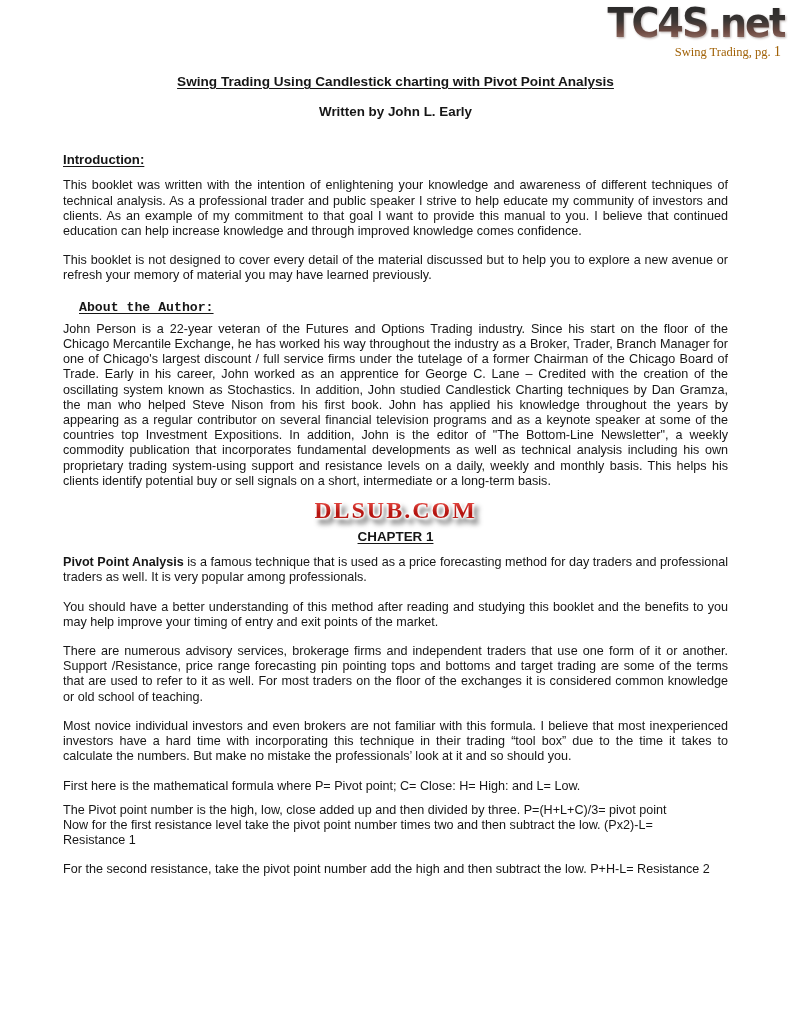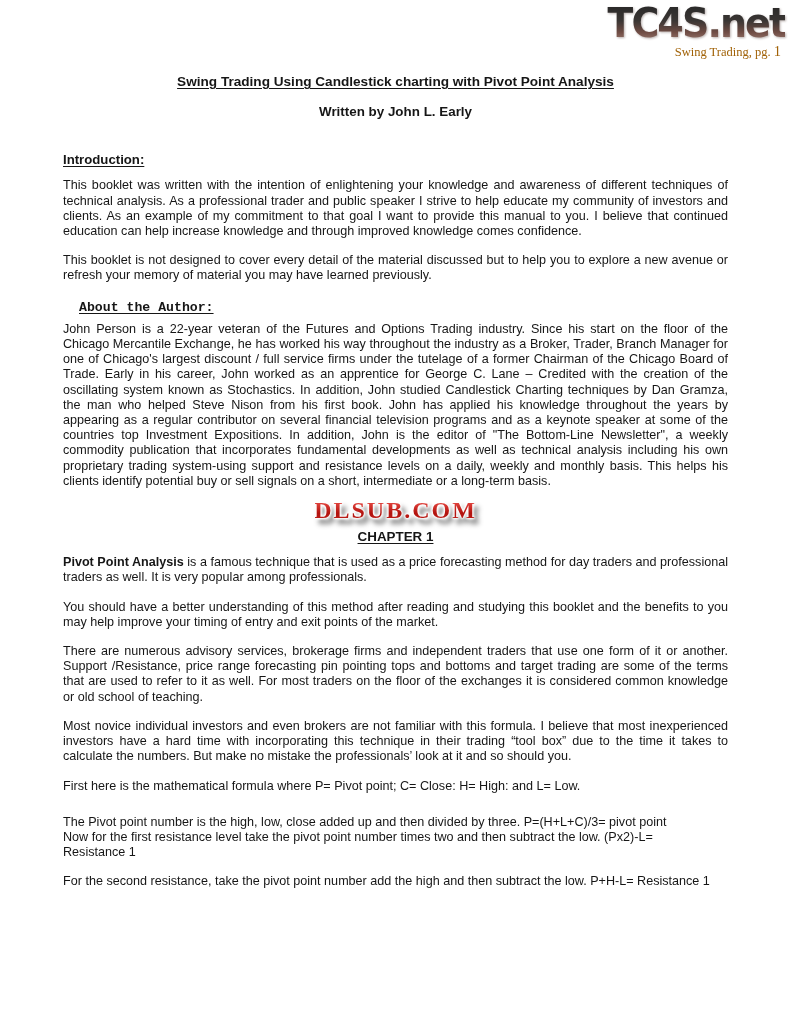--- a/index.html
+++ b/index.html
@@ -50,21 +50,21 @@
   .h-about{margin-top:16px;margin-left:16px;font-family:Liberation Mono, monospace;}
   .para{text-align:justify;}
   .p-gap{margin-top:14px;}
   .p-tight{margin-top:11px;}
   .p-abouttxt{margin-top:7px;}
   .chapter-heading{
     margin-top:40px;text-align:center;font-weight:bold;font-size:13.4px;
     text-decoration:underline;text-underline-offset:2px;
   }
   .lead-bold{font-weight:bold;}
-  .formula-lines{margin-top:21px;}
+  .formula-lines{margin-top:9px;}
   .formula-lines div{text-align:left;}
   
   .wm-dlsub{
     position:absolute;top:490px;left:50%;transform:translateX(-50%);
     z-index:3;white-space:nowrap;
   }
   .wm-dlsub span{
     font-family:Liberation Serif, serif;font-weight:bold;
     font-size:24px;line-height:40px;letter-spacing:2px;
     background:linear-gradient(180deg,#e85a55 0%,#d93a34 30%,#b2130e 62%,#c22420 100%);
@@ -122,21 +122,21 @@
     <div class="para p-tight"><span class="lead-bold">Pivot Point Analysis</span><span> is a famous technique that is used as a price forecasting method for day traders and professional traders as well. It is very popular among professionals.</span></div>
     <div class="para p-gap">You should have a better understanding of this method after reading and studying this booklet and the benefits to you may help improve your timing of entry and exit points of the market.</div>
     <div class="para p-gap">There are numerous advisory services, brokerage firms and independent traders that use one form of it or another. Support /Resistance, price range forecasting pin pointing tops and bottoms and target trading are some of the terms that are used to refer to it as well. For most traders on the floor of the exchanges it is considered common knowledge or old school of teaching.</div>
     <div class="para p-gap">Most novice individual investors and even brokers are not familiar with this formula. I believe that most inexperienced investors have a hard time with incorporating this technique in their trading “tool box” due to the time it takes to calculate the numbers. But make no mistake the professionals’ look at it and so should you.</div>
     <div class="para p-gap">First here is the mathematical formula where P= Pivot point; C= Close: H= High: and L= Low.</div>
     <div class="formula-lines">
       <div>The Pivot point number is the high, low, close added up and then divided by three. P=(H+L+C)/3= pivot point</div>
       <div>Now for the first resistance level take the pivot point number times two and then subtract the low. (Px2)-L=</div>
       <div>Resistance 1</div>
     </div>
-    <div class="para p-gap">For the second resistance, take the pivot point number add the high and then subtract the low. P+H-L= Resistance 1</div>
+    <div class="para p-gap">For the second resistance, take the pivot point number add the high and then subtract the low. P+H-L= Resistance 2</div>
   </div>
 
   <div class="wm-dlsub">
     <span>DLSUB.COM</span>
   </div>
   <div class="wm-traders">
     <span>TradersXtreme.com</span>
   </div>
 
   <div class="copyright">Copyright © 2002 by John L. Person III, CTA</div>

